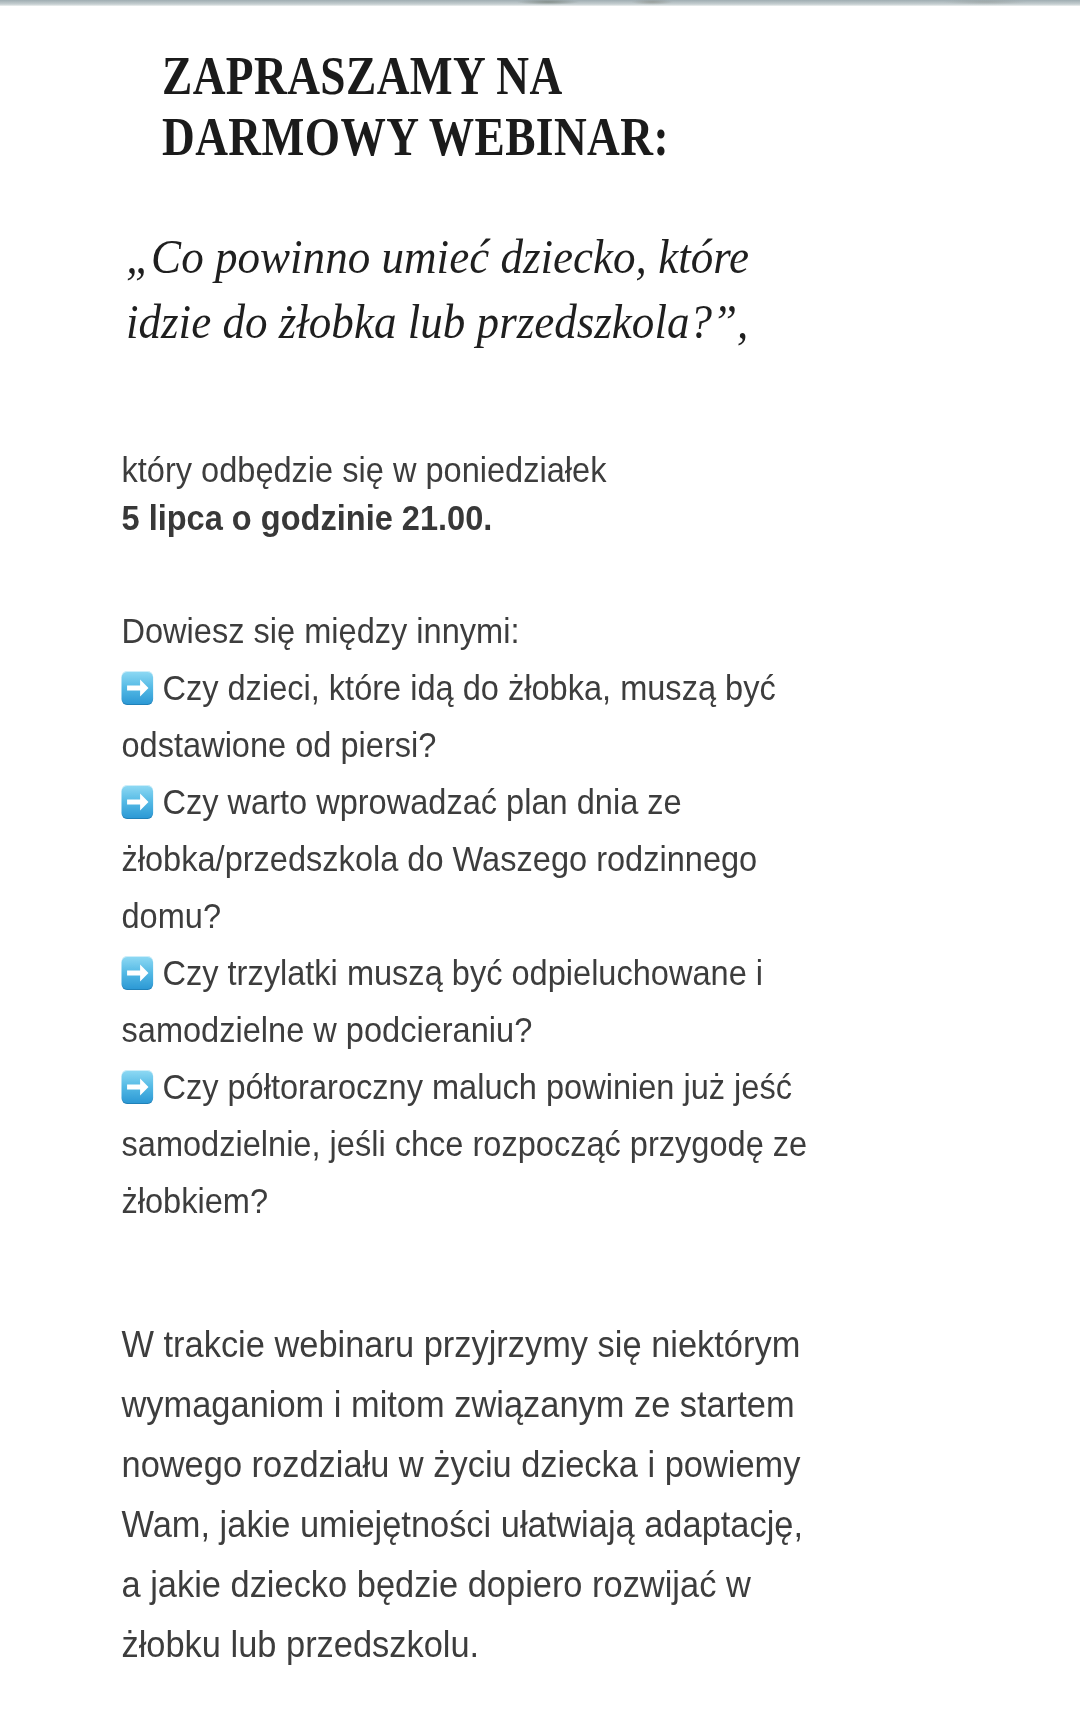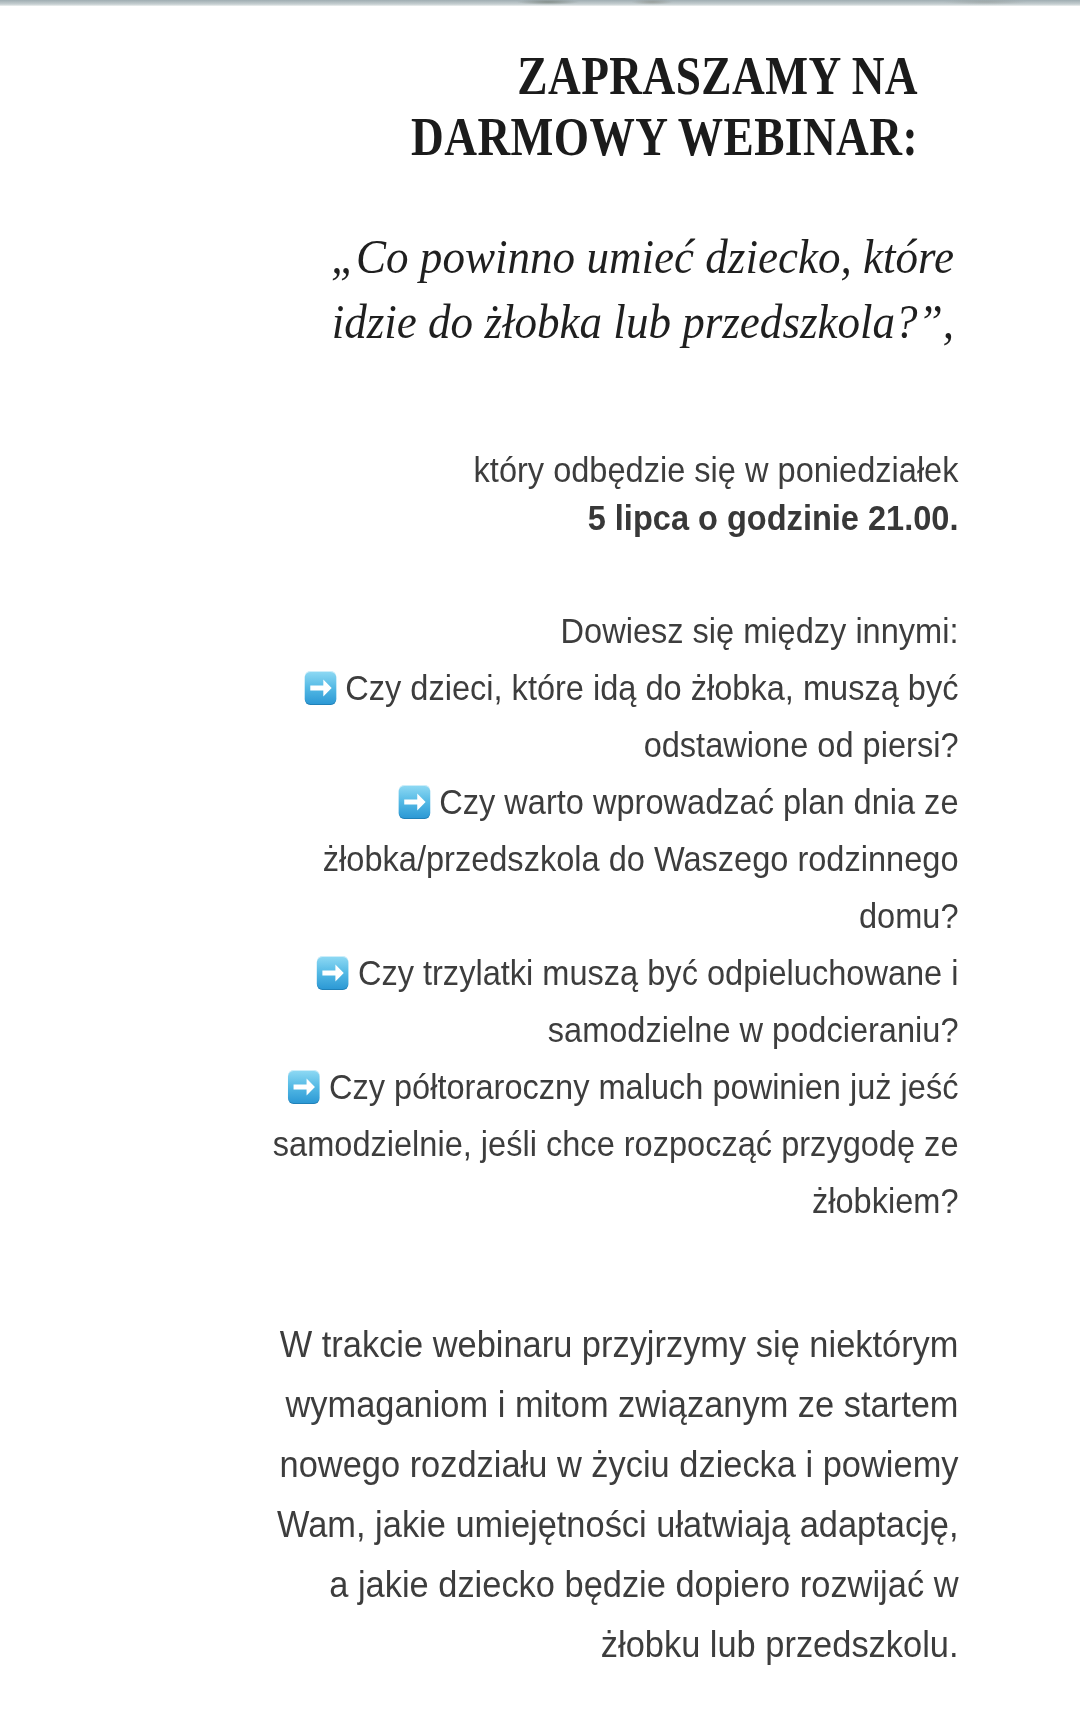--- a/index.html
+++ b/index.html
@@ -19,21 +19,21 @@
     width: 100%;
     background:
       radial-gradient(ellipse 45px 4px at 548px 2px, rgba(95,105,95,.55), transparent 70%),
       radial-gradient(ellipse 30px 4px at 652px 2px, rgba(120,120,108,.45), transparent 70%),
       radial-gradient(ellipse 60px 4px at 985px 2px, rgba(130,135,130,.35), transparent 70%),
       linear-gradient(180deg, #9fadb2 0%, #c6cfd1 70%, #eef1f1 100%);
   }
   .content {
     width: 900px;
     margin: 12px auto;
-    text-align: right;
+    text-align: left;
   }
   .headline {
     margin-top: 40px;
     font-family: "Liberation Serif", serif;
     font-weight: 700;
     font-size: 54px;
     line-height: 61px;
     color: #1b1b1b;
     transform: scaleX(0.84);
     letter-spacing: 0.5px;

